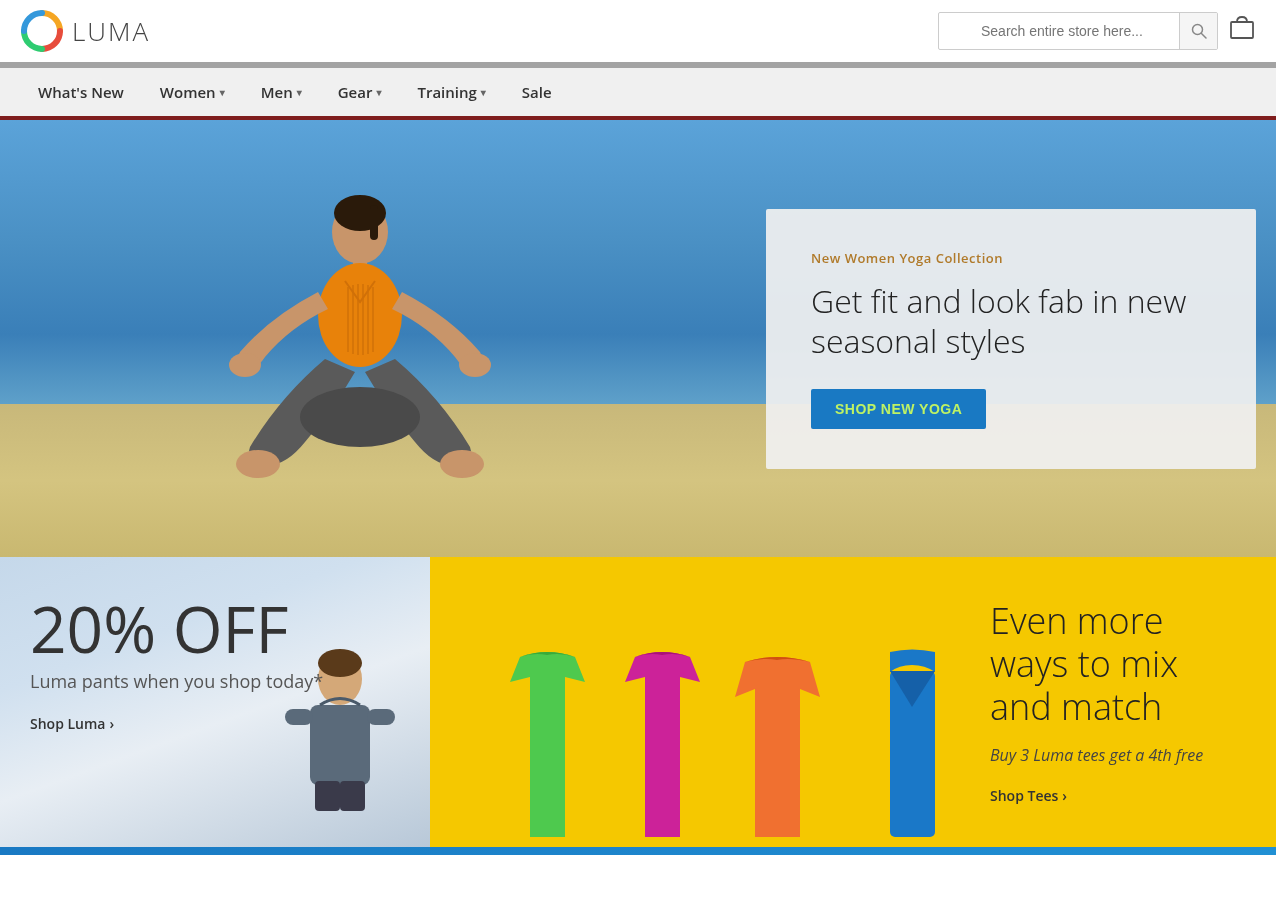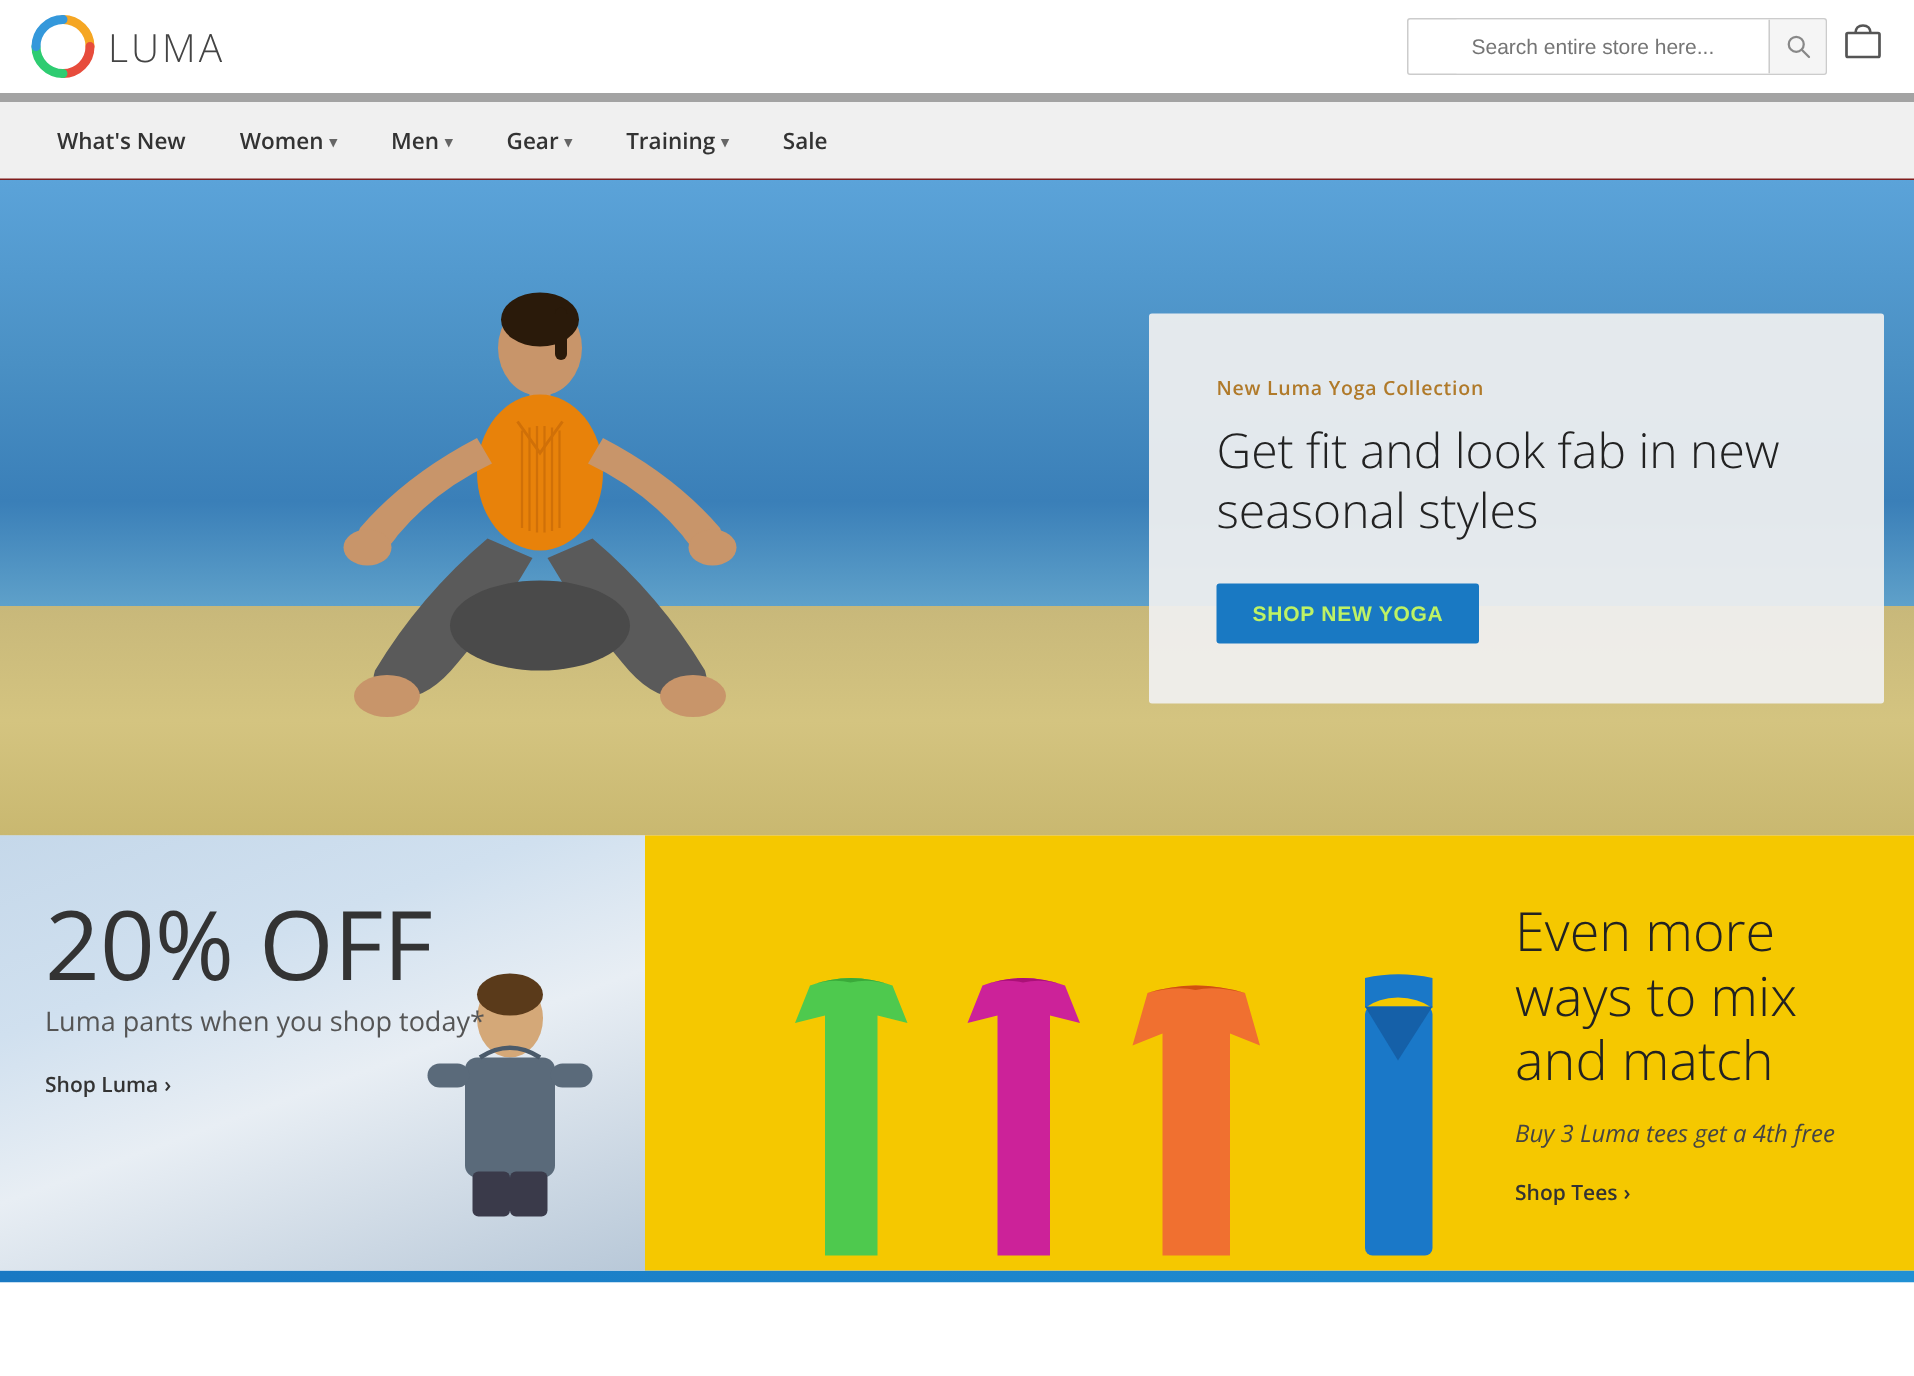--- a/index.html
+++ b/index.html
@@ -73,21 +73,21 @@
       background: none;
       border: none;
       cursor: pointer;
       font-size: 24px;
       color: #555;
     }
 
     
     .navbar {
       background: #f0f0f0;
-      border-bottom: 1px solid #7f1d1d;
+      border-bottom: 4px solid #7f1d1d;
       height: 52px;
       display: flex;
       align-items: center;
       padding: 0 20px;
     }
     .nav-items {
       display: flex;
       gap: 0;
       list-style: none;
       height: 100%;
@@ -239,21 +239,20 @@
       overflow: hidden;
     }
 
     .banner-tees {
       flex: 1;
       background: #f5c800;
       position: relative;
       overflow: hidden;
       display: flex;
       align-items: center;
-      padding-left: 20px;
     }
     .tees-shirts-area {
       display: flex;
       align-items: flex-end;
       gap: 0;
       padding-left: 60px;
       height: 100%;
       padding-top: 20px;
     }
     .tee-shirt {
@@ -395,21 +394,21 @@
       <ellipse cx="150" cy="240" rx="60" ry="30" fill="#4a4a4a"></ellipse>
 
       <ellipse cx="48" cy="287" rx="22" ry="14" fill="#c8956a"></ellipse>
       <ellipse cx="252" cy="287" rx="22" ry="14" fill="#c8956a"></ellipse>
 
       <path d="M135 104 L150 125 L165 104" fill="none" stroke="#d07008" stroke-width="2"></path>
     </svg>
   </div>
 
   <div class="hero-promo">
-    <div class="hero-promo-subtitle">New Luma Yoga Collection</div>
+    <div class="hero-promo-subtitle">New Women Yoga Collection</div>
     <div class="hero-promo-title">Get fit and look fab in new seasonal styles</div>
     <button class="hero-promo-btn">Shop New Yoga</button>
   </div>
 </section>
 
 <div class="bottom-banners">
 
   <div class="banner-pants">
     <div class="banner-pants-bg"></div>
     <div class="banner-pants-content">

